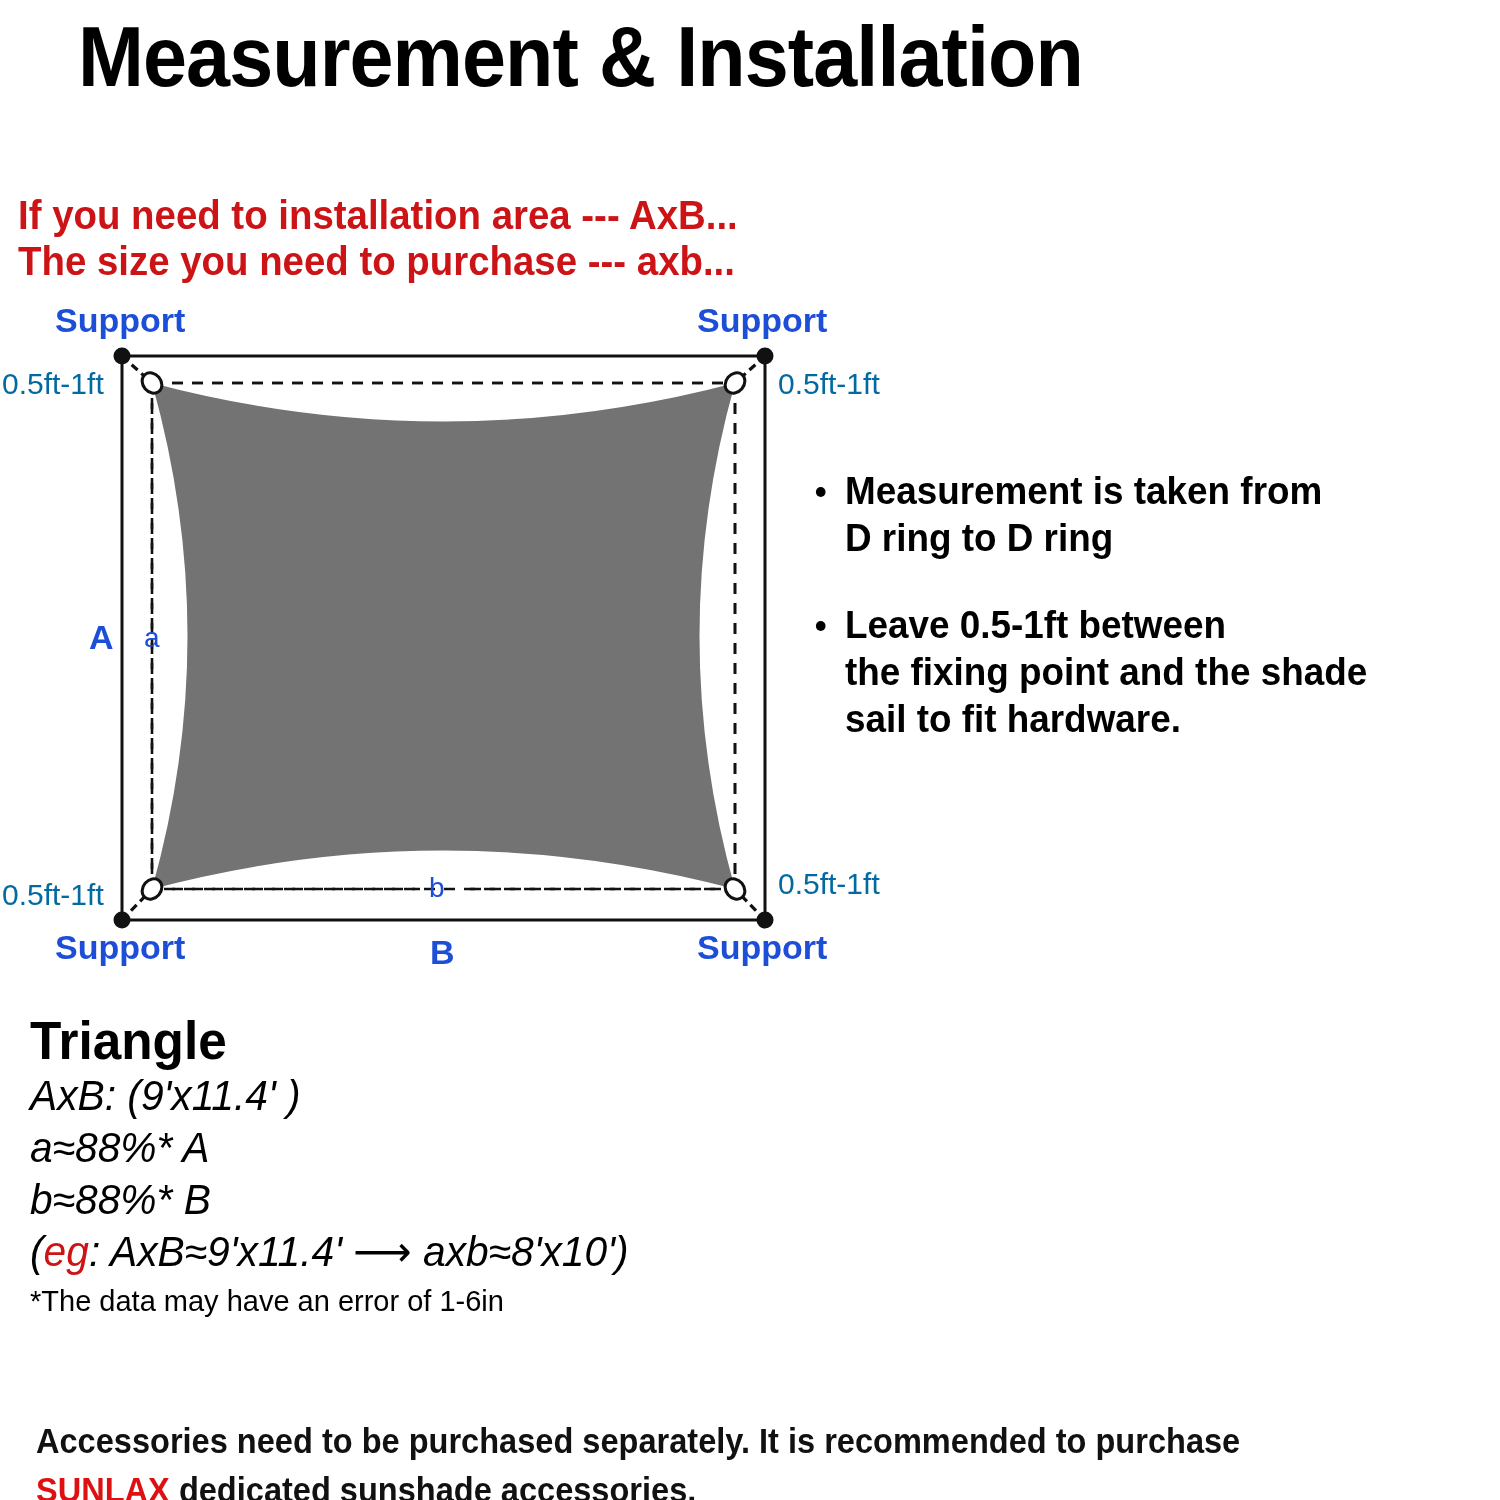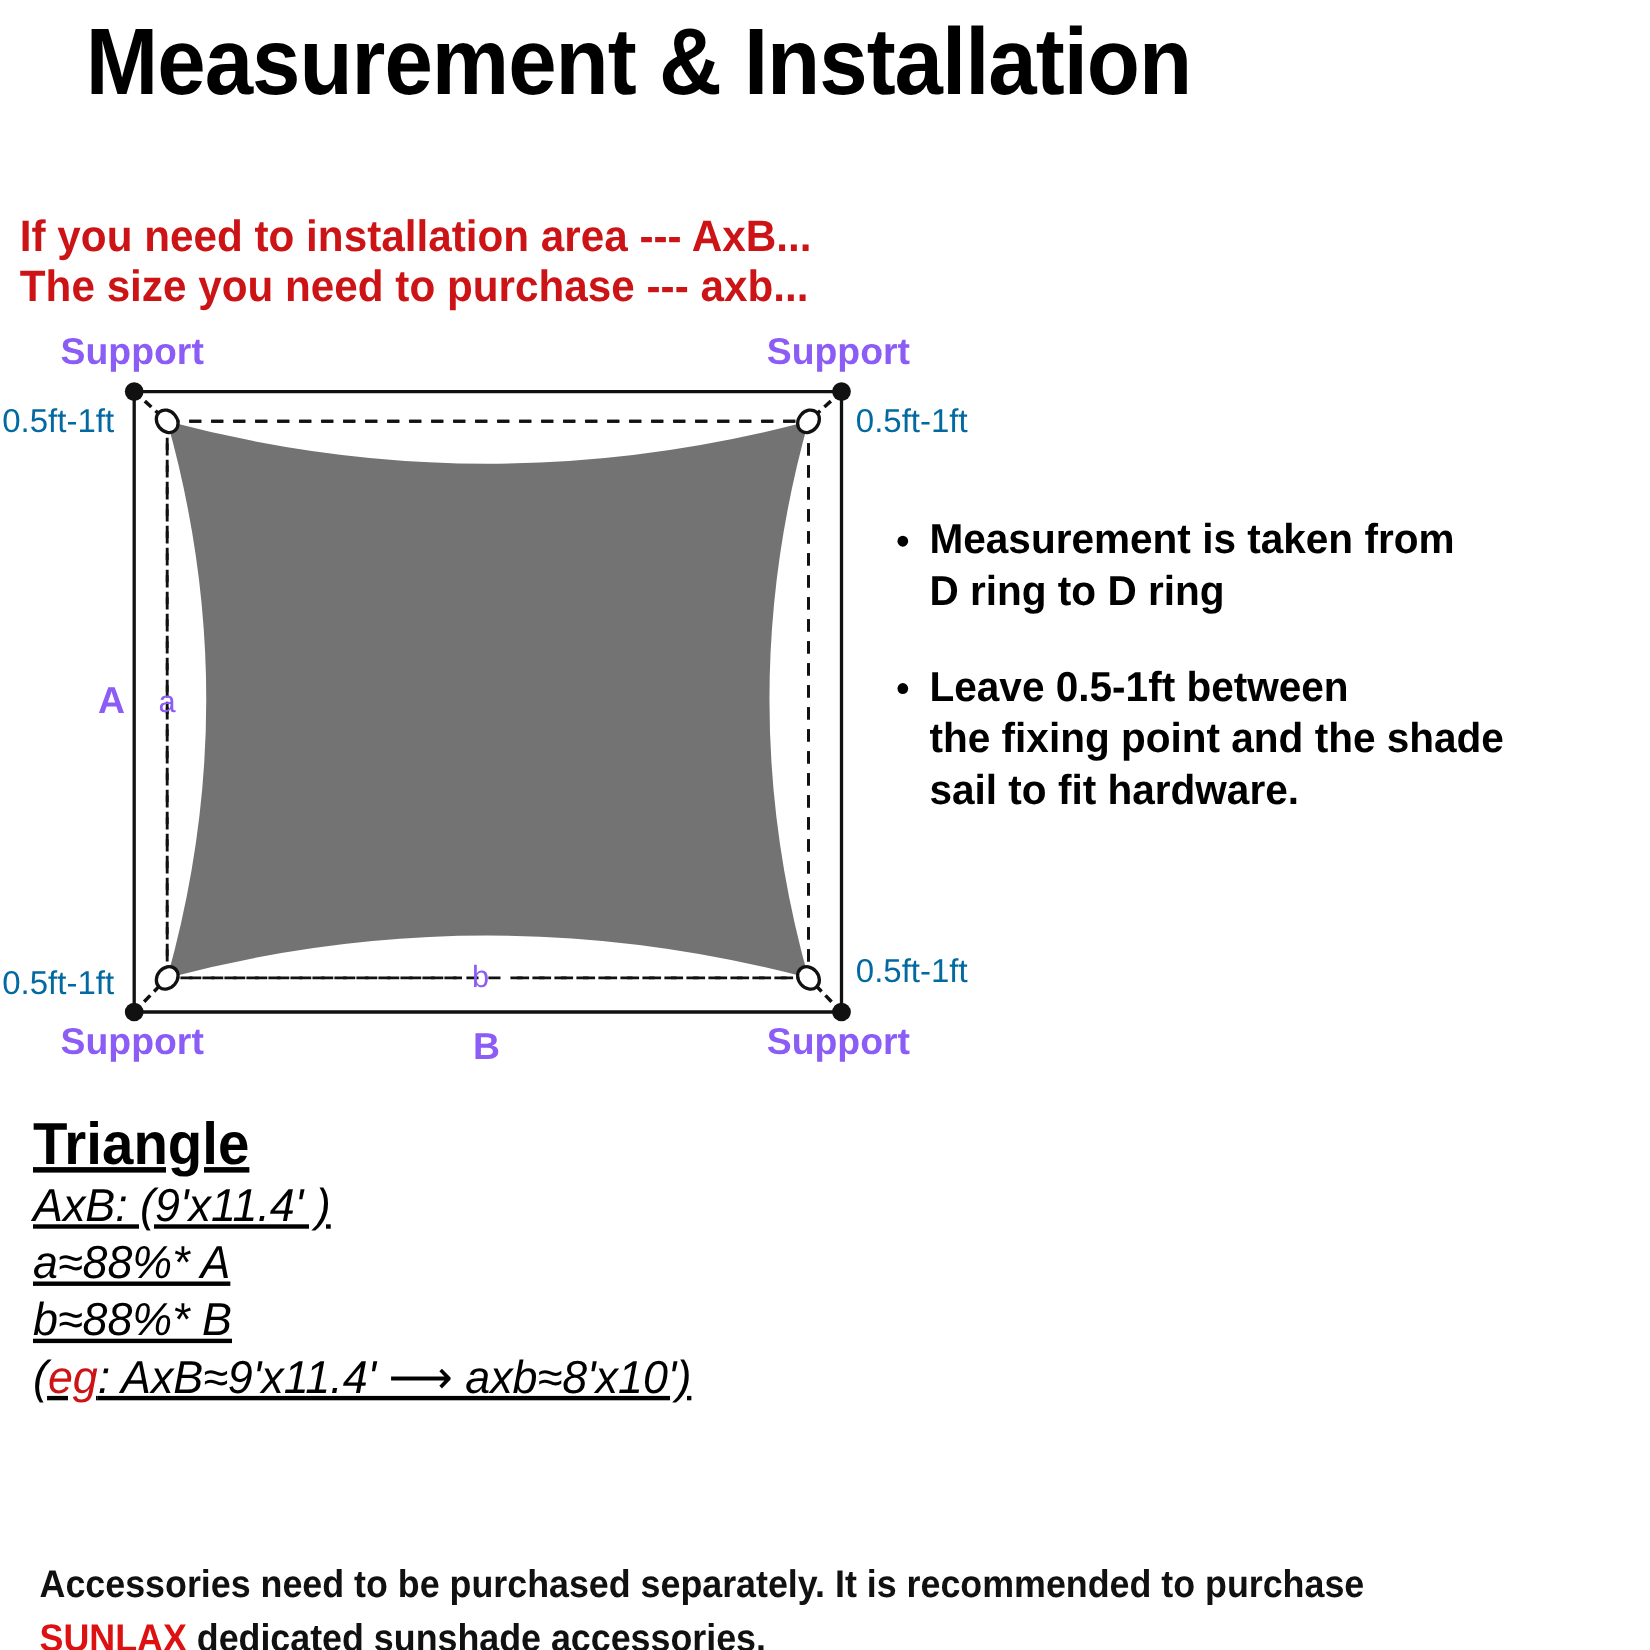--- a/index.html
+++ b/index.html
@@ -52,21 +52,21 @@
   #diagram {
     left: 0px;
     top: 290px;
     width: 900px;
     height: 700px;
   }
   #diagram-svg { display: block; }
 
   .dg-label {
     position: absolute;
-    color: #8b5cf6;
+    color: #1d4ed8;
     white-space: nowrap;
   }
   .lbl-support {
     font-size: 34px;
     font-weight: bold;
     line-height: 36px;
   }
   .lbl-ft {
     font-size: 30px;
     line-height: 32px;
@@ -108,21 +108,20 @@
     background: #000;
     border-radius: 50%;
   }
   .bullet .l2 { display: block; }
 
   
   #triangle {
     left: 30px;
     top: 1010px;
     width: 800px;
-    text-decoration: underline;
   }
   #tri-heading {
     font-size: 54px;
     line-height: 60px;
     font-weight: bold;
     color: #000;
     transform: scaleX(0.95);
     transform-origin: left top;
   }
   .tri-line {
@@ -256,18 +255,19 @@
     <span class="l2">sail to fit hardware.</span>
   </div>
 </div>
 
 <div class="abs" id="triangle">
   <div id="tri-heading">Triangle</div>
   <div class="tri-line">AxB: (9'x11.4' )</div>
   <div class="tri-line">a≈88%* A</div>
   <div class="tri-line">b≈88%* B</div>
   <div class="tri-line"><span>(</span><span class="eg">eg</span><span>: AxB≈9'x11.4'  ⟶  axb≈8'x10')</span></div>
+  <div id="tri-note">*The data may have an error of 1-6in</div>
 </div>
 
 <div class="abs" id="footer">
   <div class="foot-line">Accessories need to be purchased separately. It is recommended to purchase</div>
   <div class="foot-line"><span class="brand">SUNLAX</span><span> dedicated sunshade accessories.</span></div>
 </div>
 
 </body></html>

